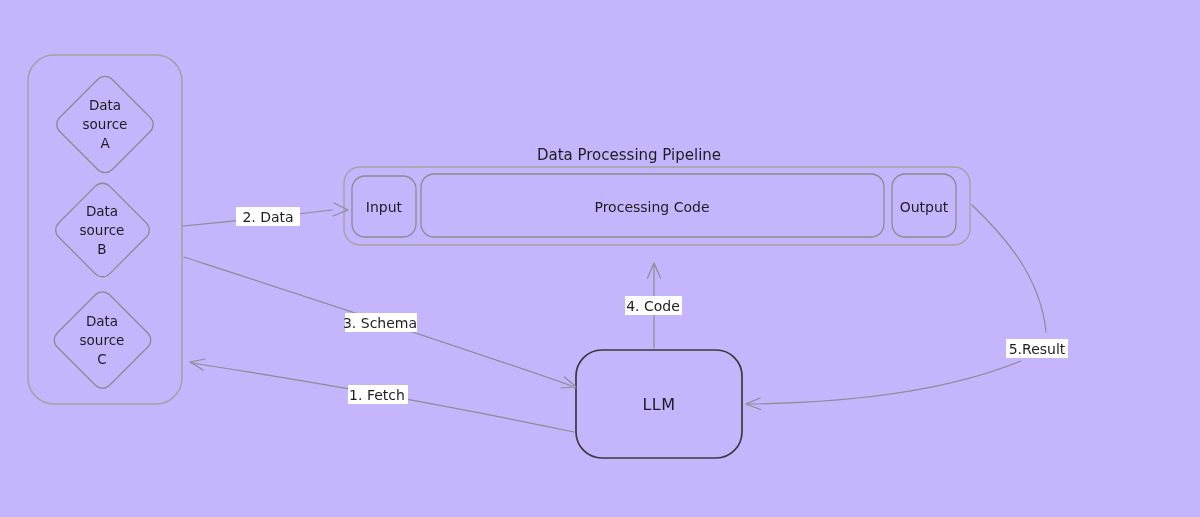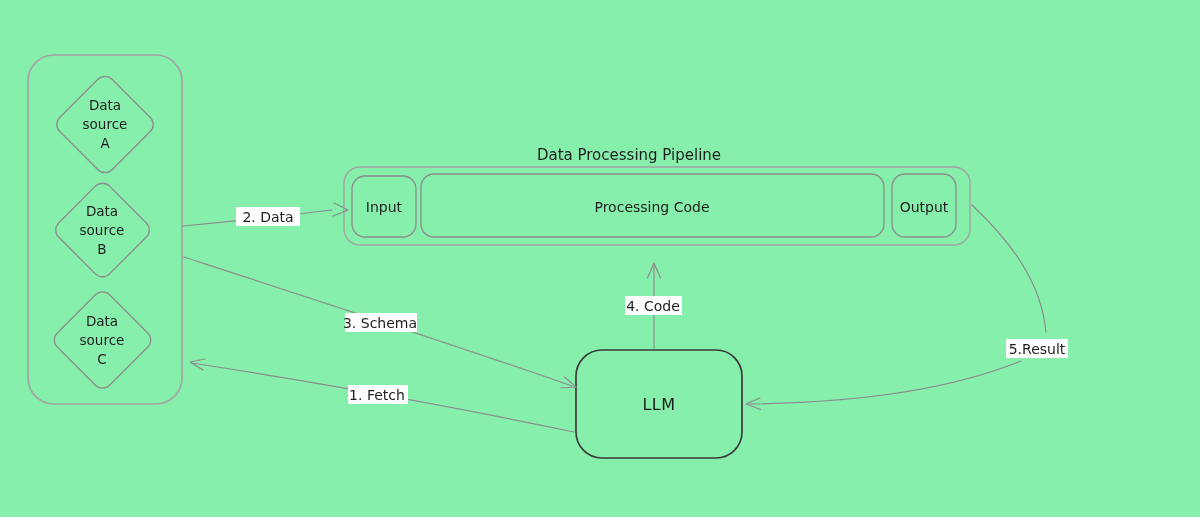--- a/index.html
+++ b/index.html
@@ -4,21 +4,21 @@
 <style>
   html, body {
     margin: 0;
     padding: 0;
     background: #ffffff;
   }
   .canvas-wrap {
     position: relative;
     width: 1200px;
     height: 517px;
-    background: #86efac;
+    background: #c4b5fd;
     overflow: hidden;
     font-family: "DejaVu Sans", sans-serif;
   }
   svg text {
     font-family: "DejaVu Sans", sans-serif;
     fill: #1e1e1e;
   }
   .node-label   { font-size: 13.5px; }
   .box-label    { font-size: 14px; }
   .title-label  { font-size: 15px; }

